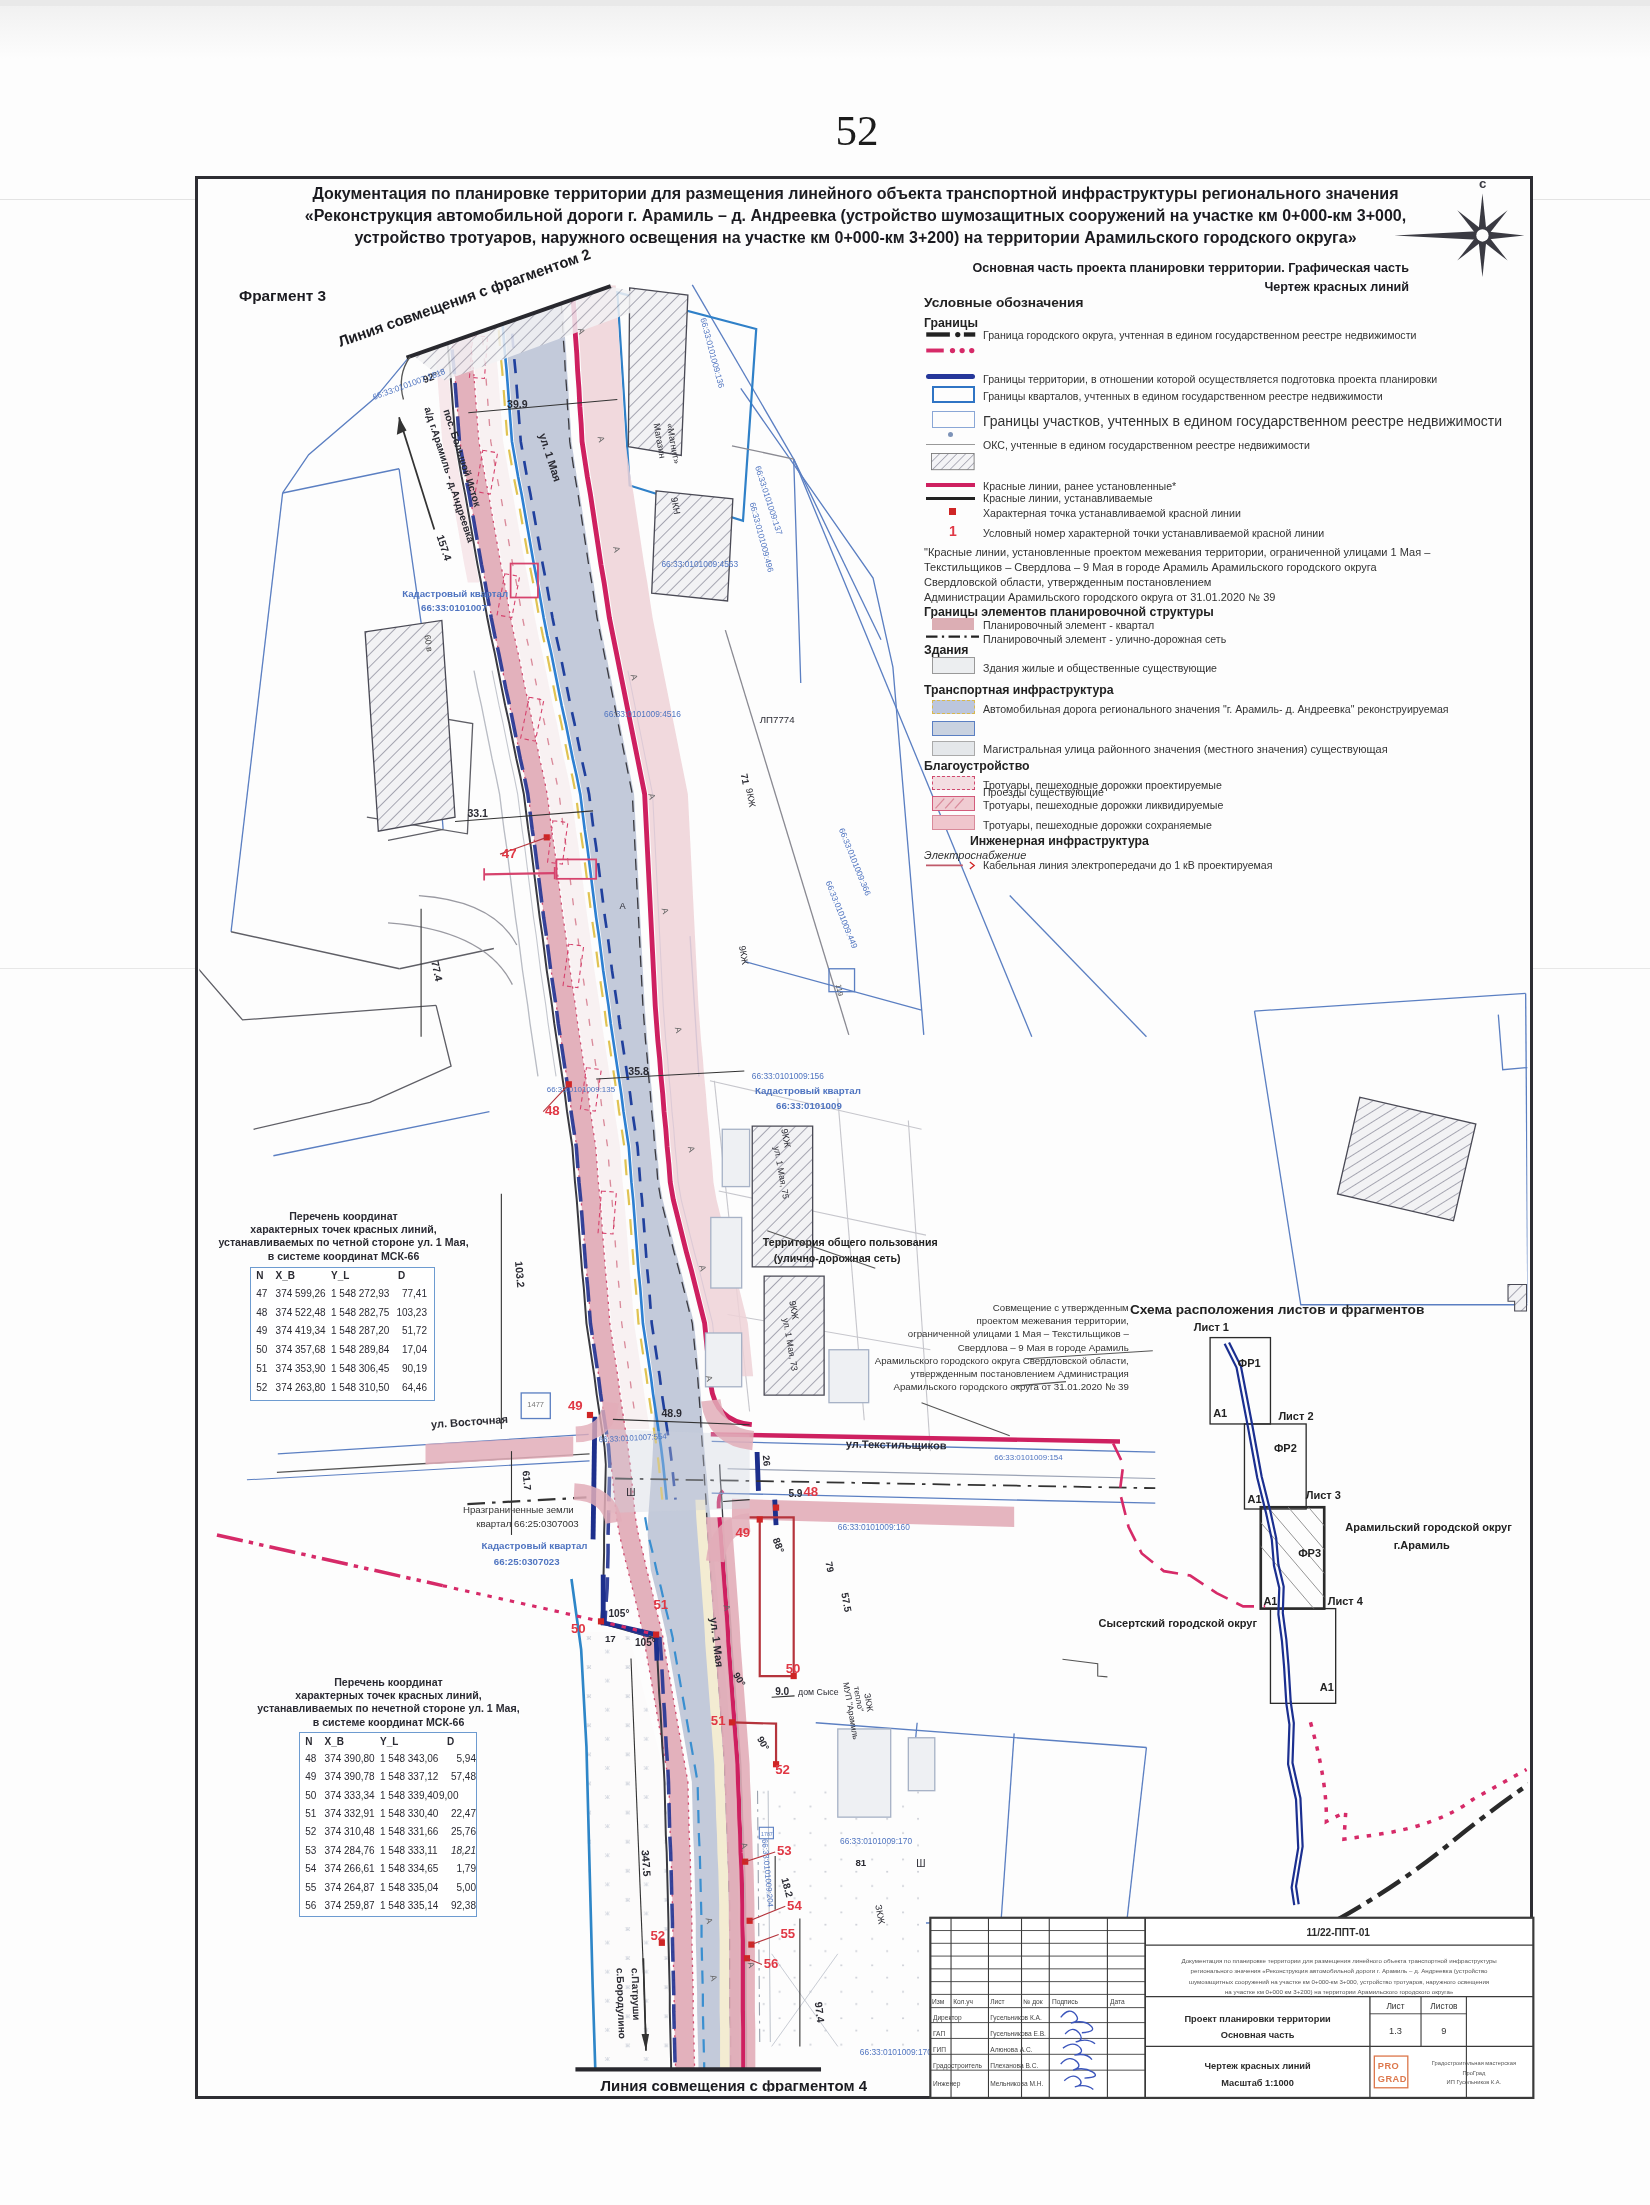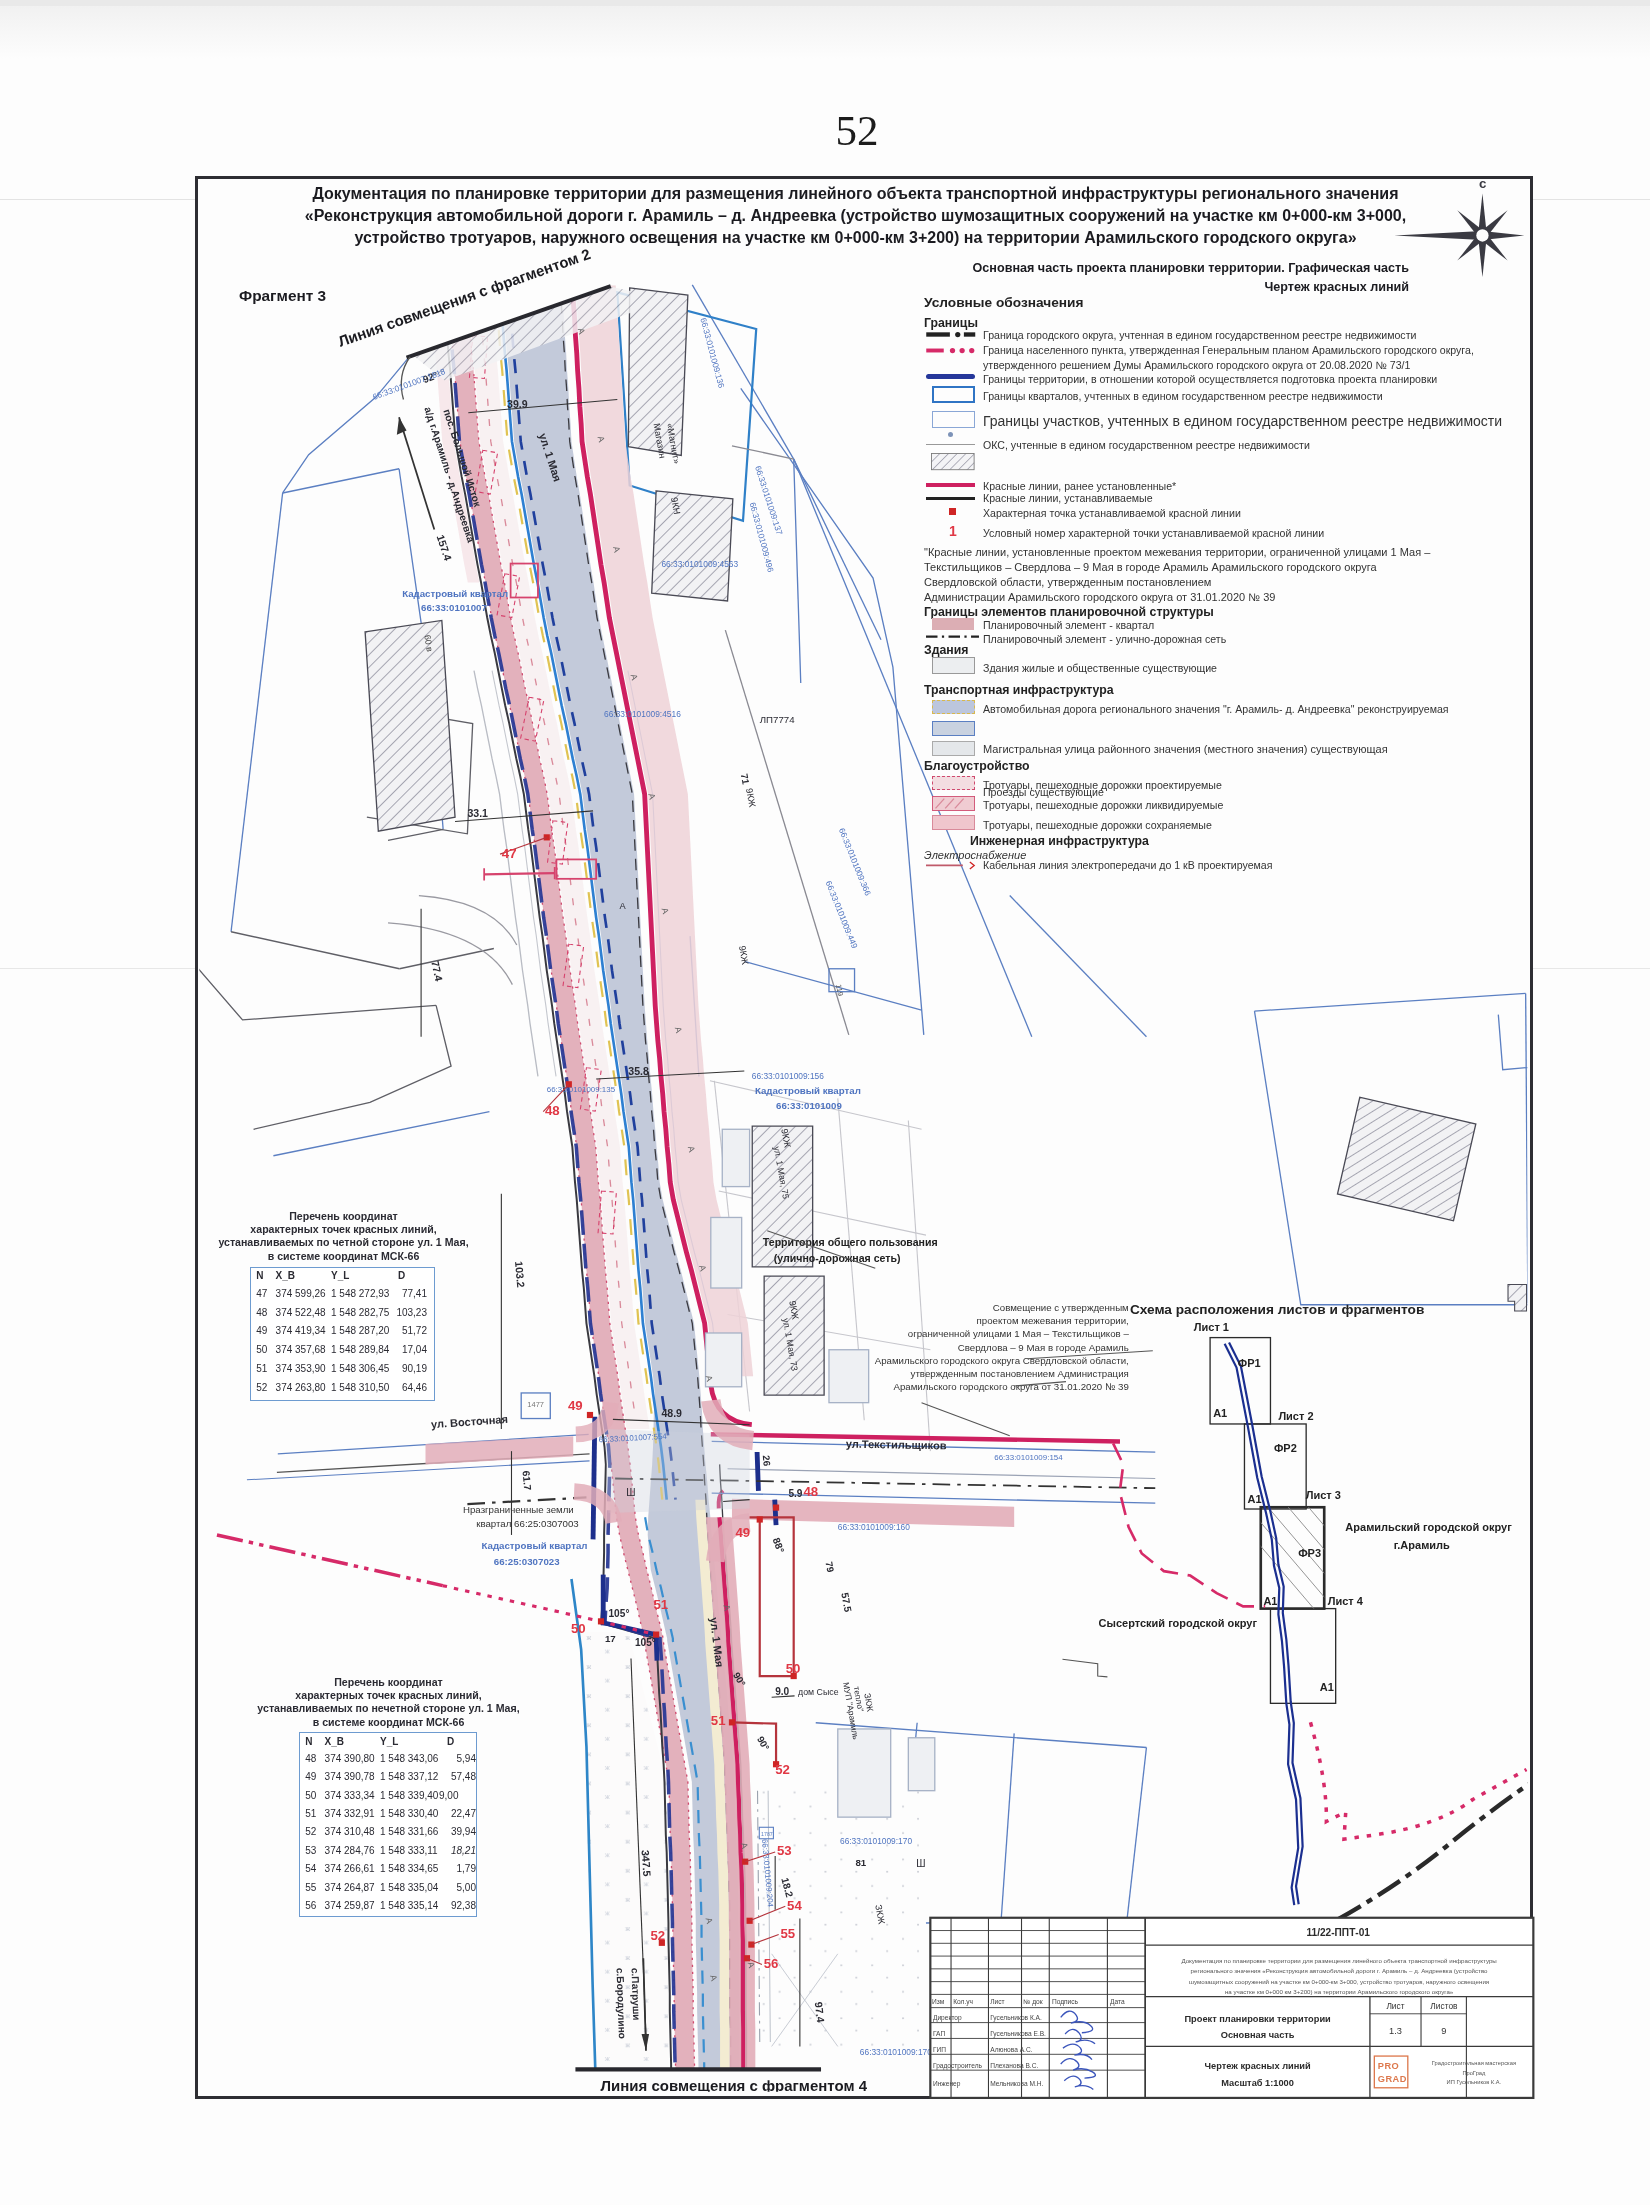--- a/index.html
+++ b/index.html
@@ -451,21 +451,20 @@
       <line x1="86" y1="8" x2="112" y2="8" stroke="#222" stroke-width="10"></line>
     </svg>
 <div class="abs" style="left:983px;top:328px;width:573px;font-size:10.6px;line-height:14.6px;color:#333;white-space:nowrap;">Граница городского округа, учтенная в едином государственном реестре недвижимости</div>
 
 <svg class="abs" style="left:926px;top:347px;" width="53" height="7" viewBox="0 0 120 16">
       <line x1="0" y1="8" x2="40" y2="8" stroke="#d62a68" stroke-width="9"></line>
       <circle cx="60" cy="8" r="6" fill="#d62a68"></circle>
       <circle cx="82" cy="8" r="6" fill="#d62a68"></circle>
       <circle cx="104" cy="8" r="6" fill="#d62a68"></circle>
     </svg>
-<div class="abs" style="left:983px;top:343px;width:573px;font-size:10.6px;line-height:14.6px;color:#333;white-space:nowrap;">Граница населенного пункта, утвержденная Генеральным планом Арамильского городского округа,<br>утвержденного решением Думы Арамильского городского округа от 20.08.2020 № 73/1</div>
 
 <div class="abs" style="left:926px;top:374px;width:49px;height:5.3px;background:#25379a;border-radius:2.6px;"></div>
 <div class="abs" style="left:983px;top:372px;width:573px;font-size:10.6px;line-height:14.6px;color:#333;white-space:nowrap;">Границы территории, в отношении которой осуществляется подготовка проекта планировки</div>
 
 <div class="abs" style="left:932px;top:386px;width:39px;height:13.2px;border:2.6px solid #2f74c4;"></div>
 <div class="abs" style="left:983px;top:389px;width:573px;font-size:10.6px;line-height:14.6px;color:#333;white-space:nowrap;">Границы кварталов, учтенных в едином государственном реестре недвижимости</div>
 
 <div class="abs" style="left:932px;top:411px;width:41px;height:14.6px;border:1.3px solid #8aa7d6;"></div>
 <div class="abs" style="left:983px;top:414px;width:573px;font-size:14px;line-height:14.6px;color:#333;white-space:nowrap;">Границы участков, учтенных в едином государственном реестре недвижимости</div>
 
@@ -626,21 +625,21 @@
 <div class="abs" style="left:299px;top:1808px;width:176px;font-size:10px;color:#2b2b33;">
       <span style="position:absolute;left:6.2px;">51</span>
       <span style="position:absolute;left:25.6px;">374 332,91</span>
       <span style="position:absolute;left:81px;">1 548 330,40</span>
       <span style="position:absolute;left:140px;width:37px;text-align:right;">22,47</span>
     </div>
 <div class="abs" style="left:299px;top:1826px;width:176px;font-size:10px;color:#2b2b33;">
       <span style="position:absolute;left:6.2px;">52</span>
       <span style="position:absolute;left:25.6px;">374 310,48</span>
       <span style="position:absolute;left:81px;">1 548 331,66</span>
-      <span style="position:absolute;left:140px;width:37px;text-align:right;">39,94</span>
+      <span style="position:absolute;left:140px;width:37px;text-align:right;">25,76</span>
     </div>
 <div class="abs" style="left:299px;top:1845px;width:176px;font-size:10px;color:#2b2b33;">
       <span style="position:absolute;left:6.2px;">53</span>
       <span style="position:absolute;left:25.6px;">374 284,76</span>
       <span style="position:absolute;left:81px;">1 548 333,11</span>
       <span style="position:absolute;left:140px;width:37px;text-align:right;font-style:italic;">18,21</span>
     </div>
 <div class="abs" style="left:299px;top:1863px;width:176px;font-size:10px;color:#2b2b33;">
       <span style="position:absolute;left:6.2px;">54</span>
       <span style="position:absolute;left:25.6px;">374 266,61</span>

